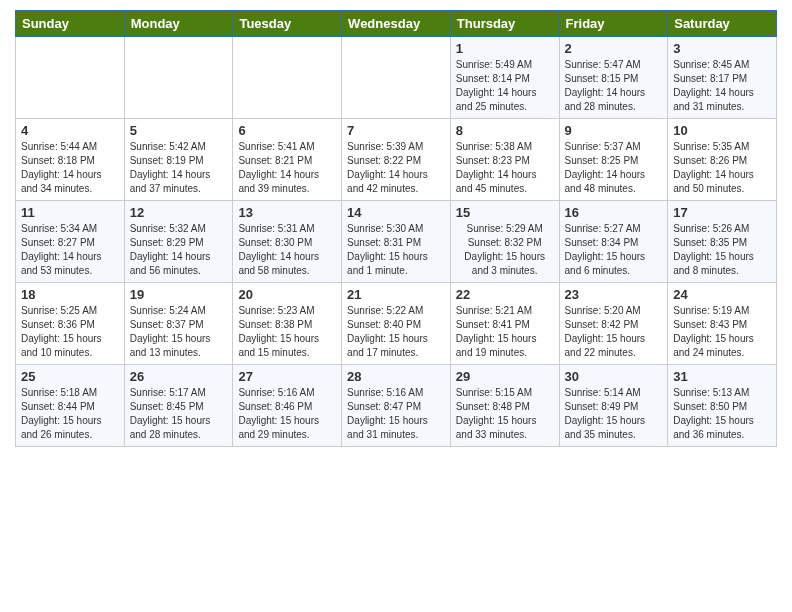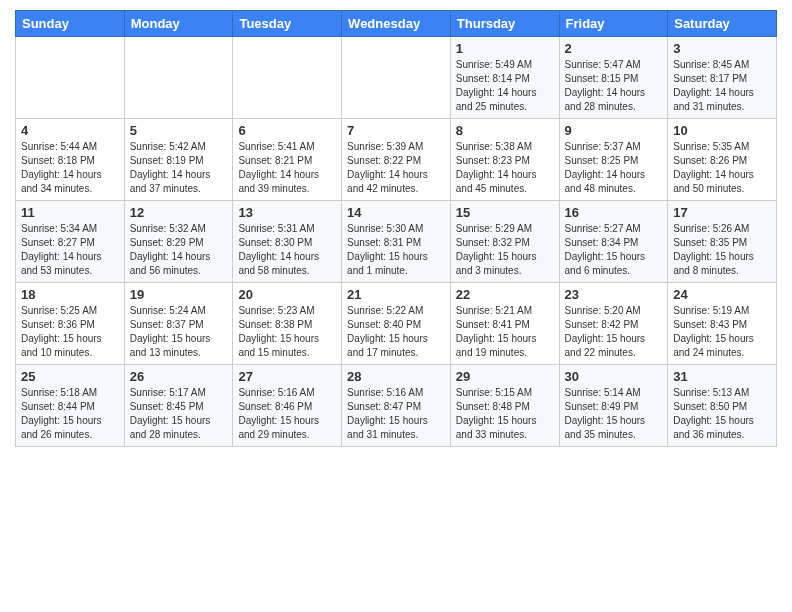--- a/index.html
+++ b/index.html
@@ -35,21 +35,21 @@
     .location {
       font-size: 16px;
       color: #333;
     }
     table {
       width: 100%;
       border-collapse: collapse;
       table-layout: fixed;
     }
     thead tr th {
-      background-color: #3b82f6;
+      background-color: #4d7c0f;
       color: white;
       text-align: left;
       padding: 5px 6px;
       font-size: 13px;
       font-weight: bold;
       border: 1px solid #2e6db4;
     }
     tbody tr td {
       border: 1px solid #ccc;
       vertical-align: top;
@@ -199,21 +199,21 @@
           </td>
           <td>
             <div class="day-number">14</div>
             <div class="day-info" style="white-space: pre-line;">Sunrise: 5:30 AM
 Sunset: 8:31 PM
 Daylight: 15 hours
 and 1 minute.</div>
           </td>
           <td>
             <div class="day-number">15</div>
-            <div class="day-info" style="white-space: pre-line;">Sunrise: 5:29 AM
+            <div class="day-info" style="white-space: pre-line; text-align: center;">Sunrise: 5:29 AM
 Sunset: 8:32 PM
 Daylight: 15 hours
 and 3 minutes.</div>
           </td>
           <td>
             <div class="day-number">16</div>
             <div class="day-info" style="white-space: pre-line;">Sunrise: 5:27 AM
 Sunset: 8:34 PM
 Daylight: 15 hours
 and 6 minutes.</div>

